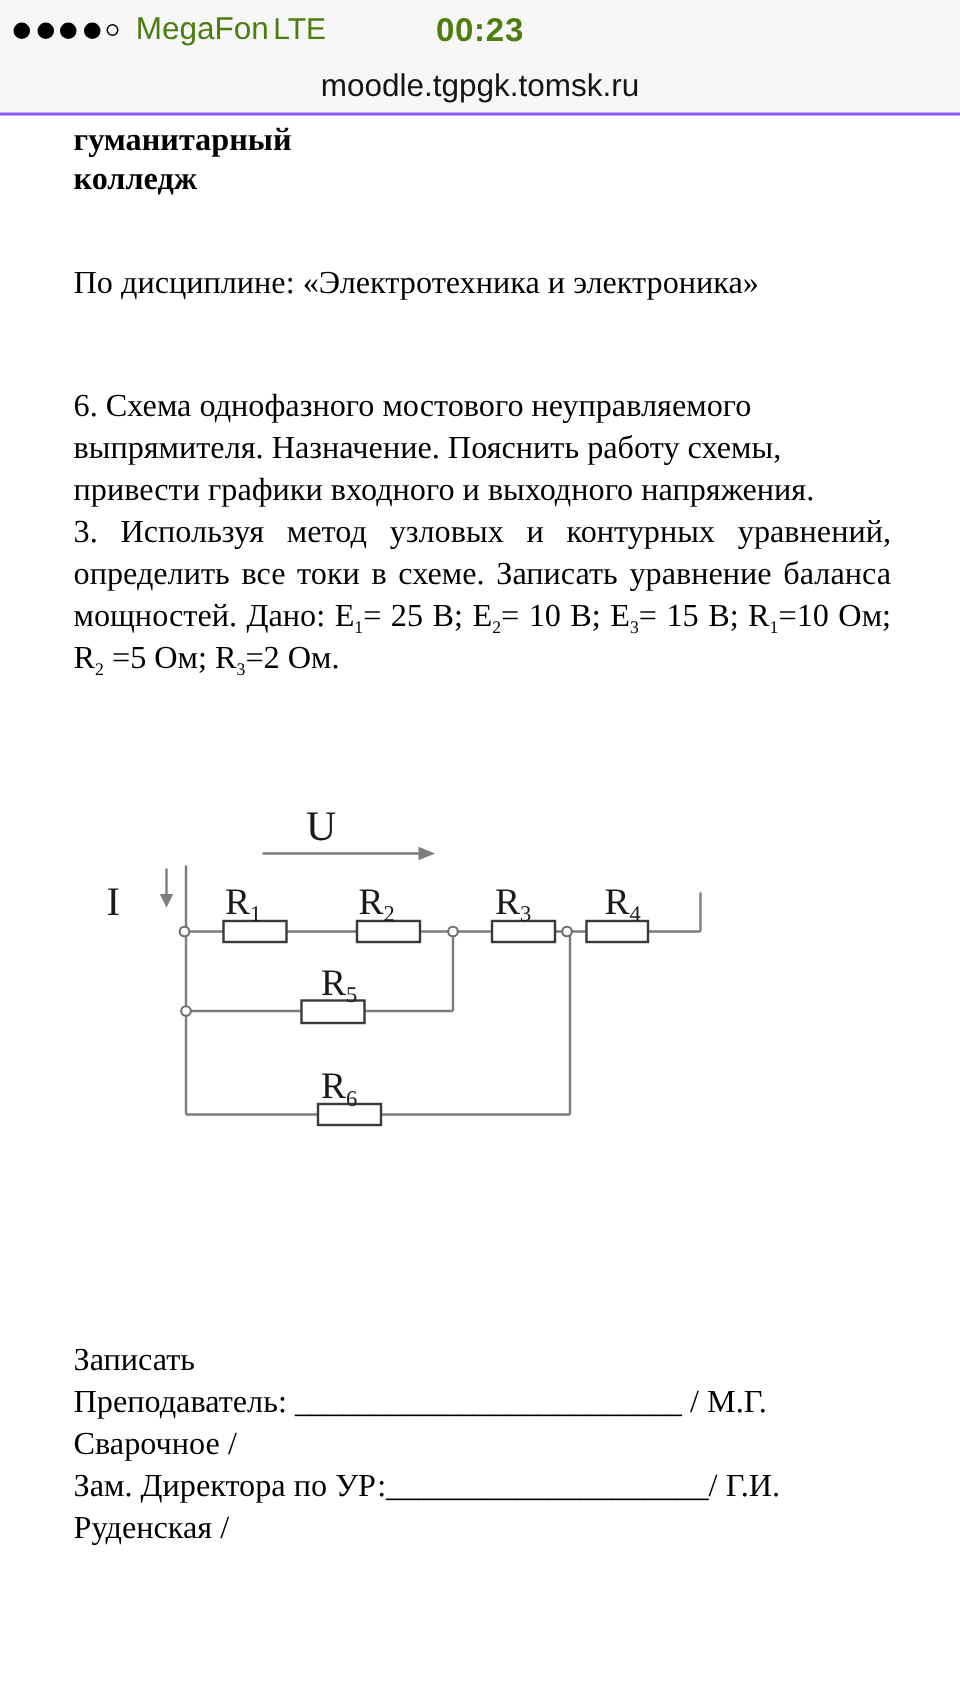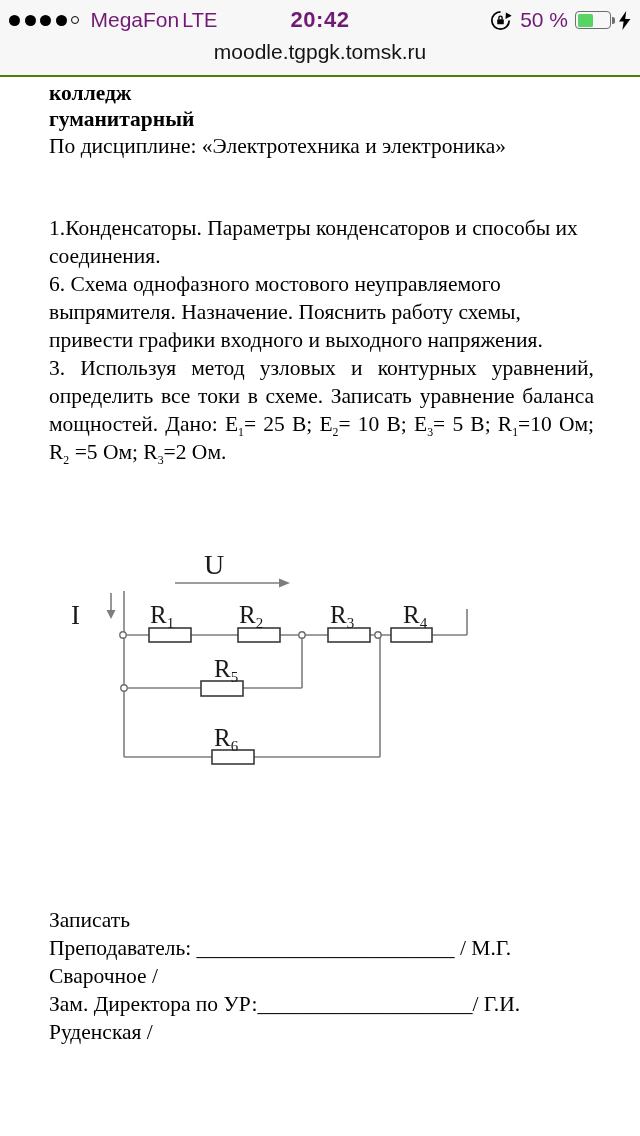--- a/index.html
+++ b/index.html
@@ -8,21 +8,21 @@
     width:640px; height:1136px; overflow:hidden;
     background:#ffffff; color:#000;
     font-family:"Liberation Serif", serif;
   }
   
   .status-bar {
     height:40px; background:#f7f7f7;
     display:flex; align-items:center;
     padding:0 9px; position:relative;
     font-family:"Liberation Sans", sans-serif;
-    font-size:21px; color:#701a75;
+    font-size:21px; color:#4d7c0f;
   }
   .sb-left { display:flex; align-items:center; }
   .signal { display:flex; align-items:center; margin-right:7px; }
   .signal .dot {
     width:8px; height:8px; border:1.5px solid #000; border-radius:50%;
     margin-right:4.5px; background:transparent; display:inline-block;
   }
   .signal .dot.filled { background:#000; width:11px; height:11px; border:none; }
   .network { margin-left:3px; font-size:20px; }
   .sb-center {
@@ -38,29 +38,29 @@
   }
   .battery-fill { height:100%; border-radius:1.5px; }
   .battery-nub {
     width:3px; height:7px; background:#6d6d6d;
     border-radius:0 2.5px 2.5px 0; margin-left:1px;
   }
   .bolt-icon { margin-left:4px; display:block; }
   
   .url-bar {
     height:37px; background:#f7f7f7;
-    border-bottom:2px solid #4d7c0f;
-    display:flex; align-items:flex-start; justify-content:center;
+    border-bottom:2px solid #8b5cf6;
+    display:flex; align-items:center; justify-content:center;
     font-family:"Liberation Sans", sans-serif;
     font-size:21px; color:#141414;
   }
   
   .page { padding:3px 46px 0 49px; font-size:21.5px; line-height:28px; }
   .doc-title { font-weight:bold; line-height:26px; }
-  .intro { }
+  .intro { margin-top:42px; }
   .intro div, .tasks p, .signature div { margin:0; }
   .tasks { margin-top:54px; }
   .task-justified { text-align:justify; }
   sub { font-size:55%; line-height:0; }
   .circuit-svg { display:block; margin:67px 0 0 -49px; }
   .signature { margin-top:133px; }
 </style>
 </head>
 <body>
 
@@ -69,60 +69,41 @@
     <span class="signal">
         <span class="dot filled"></span>
         <span class="dot filled"></span>
         <span class="dot filled"></span>
         <span class="dot filled"></span>
         <span class="dot"></span>
       </span>
     <span>MegaFon</span>
     <span class="network">LTE</span>
   </div>
-  <div class="sb-center">20:42</div>
-  <div class="sb-right">
-    <svg class="lock-icon" width="25" height="25" viewBox="0 0 26 26">
-      <path d="M 13,4 A 9,9 0 1 0 22,13" fill="none" stroke="#000" stroke-width="1.8"></path>
-      <polygon points="18.6,4.6 24.6,8.0 18.2,11.4" fill="#000"></polygon>
-      <rect x="9.6" y="11.8" width="6.8" height="5.2" rx="0.9" fill="#000"></rect>
-      <path d="M 11.3,11.8 V 10.2 a 1.7,1.7 0 0 1 3.4,0 V 11.8" fill="none" stroke="#000" stroke-width="1.4"></path>
-    </svg>
-    <span>50 %</span>
-    <span class="battery-wrap">
-      <span class="battery">
-          <span class="battery-fill" style="width: 50%; background: rgb(87, 212, 99);"></span>
-        </span>
-      <span class="battery-nub"></span>
-    </span>
-    <svg class="bolt-icon" width="12" height="19" viewBox="0 0 12 19">
-      <polygon points="7.2,0 0,10.4 4.6,10.4 3.4,19 11.4,7.9 6.2,7.9" fill="#000"></polygon>
-    </svg>
-  </div>
+  <div class="sb-center">00:23</div>
 </div>
 
 <div class="url-bar">
   <span>moodle.tgpgk.tomsk.ru</span>
 </div>
 
 <div class="page">
 
   <div class="doc-title">
+    <div>гуманитарный</div>
     <div>колледж</div>
-    <div>гуманитарный</div>
   </div>
 
   <div class="intro">
     <div>По дисциплине: «Электротехника и электроника»</div>
   </div>
 
   <div class="tasks">
-    <p>1.Конденсаторы. Параметры конденсаторов и способы их соединения.</p>
     <p>6. Схема однофазного мостового неуправляемого выпрямителя. Назначение. Пояснить работу схемы, привести графики входного и выходного напряжения.</p>
-    <p class="task-justified"><span>3. Используя метод узловых и контурных уравнений, определить все токи в схеме. Записать уравнение баланса мощностей. Дано: E</span><sub>1</sub><span>= 25 В; E</span><sub>2</sub><span>= 10 В; E</span><sub>3</sub><span>= 5 В; R</span><sub>1</sub><span>=10 Ом; R</span><sub>2</sub><span> =5 Ом; R</span><sub>3</sub><span>=2 Ом.</span></p>
+    <p class="task-justified"><span>3. Используя метод узловых и контурных уравнений, определить все токи в схеме. Записать уравнение баланса мощностей. Дано: E</span><sub>1</sub><span>= 25 В; E</span><sub>2</sub><span>= 10 В; E</span><sub>3</sub><span>= 15 В; R</span><sub>1</sub><span>=10 Ом; R</span><sub>2</sub><span> =5 Ом; R</span><sub>3</sub><span>=2 Ом.</span></p>
   </div>
 
   <svg class="circuit-svg" width="640" height="240" viewBox="0 0 640 240">
     <g stroke="#7d7d7d" stroke-width="1.6" fill="none">
       <line x1="175" y1="50" x2="281" y2="50"></line>
       <line x1="111" y1="60" x2="111" y2="80"></line>
       <line x1="124" y1="58" x2="124" y2="224"></line>
       <line x1="124" y1="102" x2="467" y2="102"></line>
       <line x1="467" y1="102" x2="467" y2="76"></line>
       <line x1="124" y1="155" x2="302" y2="155"></line>

